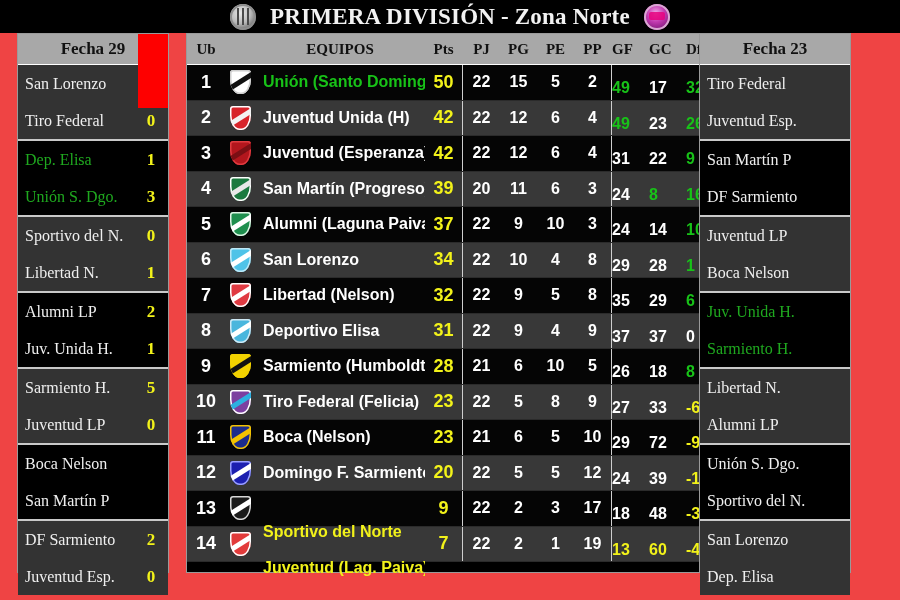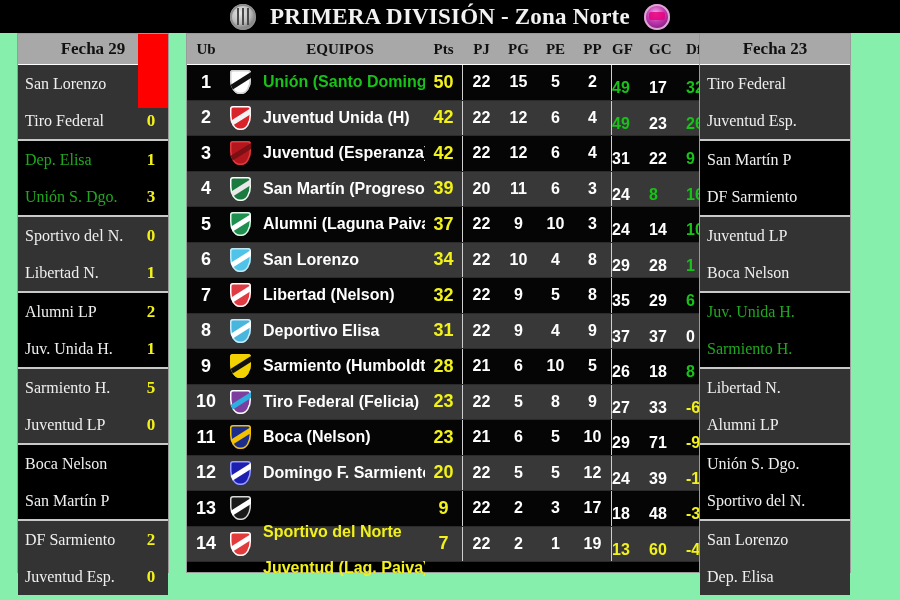--- a/index.html
+++ b/index.html
@@ -1,21 +1,21 @@
 <!DOCTYPE html>
 <html><head>
 <meta charset="utf-8">
 <style>
   html,body{margin:0;padding:0;}
   body{
     width:900px;height:600px;overflow:hidden;
     background:#000;
     font-family:"Liberation Sans", sans-serif;
   }
-  .screen{position:relative;width:900px;height:600px;background:#86efac;}
+  .screen{position:relative;width:900px;height:600px;background:#ef4444;}
 
   
   .titlebar{
     position:absolute;left:0;top:0;width:900px;height:33px;
     display:flex;align-items:center;justify-content:center;gap:14px;
     background:#000;
   }
   .title-text{
     font-family:"Liberation Serif", serif;
     font-size:23px;font-weight:bold;color:#f2f2f2;
@@ -426,21 +426,21 @@
           </div>
           <div class="c-team">Boca (Nelson)</div>
           <div class="c-pts">23</div>
           <div class="c-sep"></div>
           <div class="c-st">21</div>
           <div class="c-st">6</div>
           <div class="c-st">5</div>
           <div class="c-st">10</div>
           <div class="c-sep"></div>
           <div class="c-gf">29</div>
-          <div class="c-gc">71</div>
+          <div class="c-gc">72</div>
           <div class="c-df num-yellow">-9</div>
         </div>
         <div class="trow even">
           <div class="c-ub">12</div>
           <div class="c-crest">
             <div class="crest" style="background: rgb(28, 31, 176); box-shadow: rgb(154, 160, 255) 0px 0px 0px 1.5px inset;">
               <i class="band" style="background: rgb(255, 255, 255);"></i>
             </div>
           </div>
           <div class="c-team">Domingo F. Sarmiento</div>

